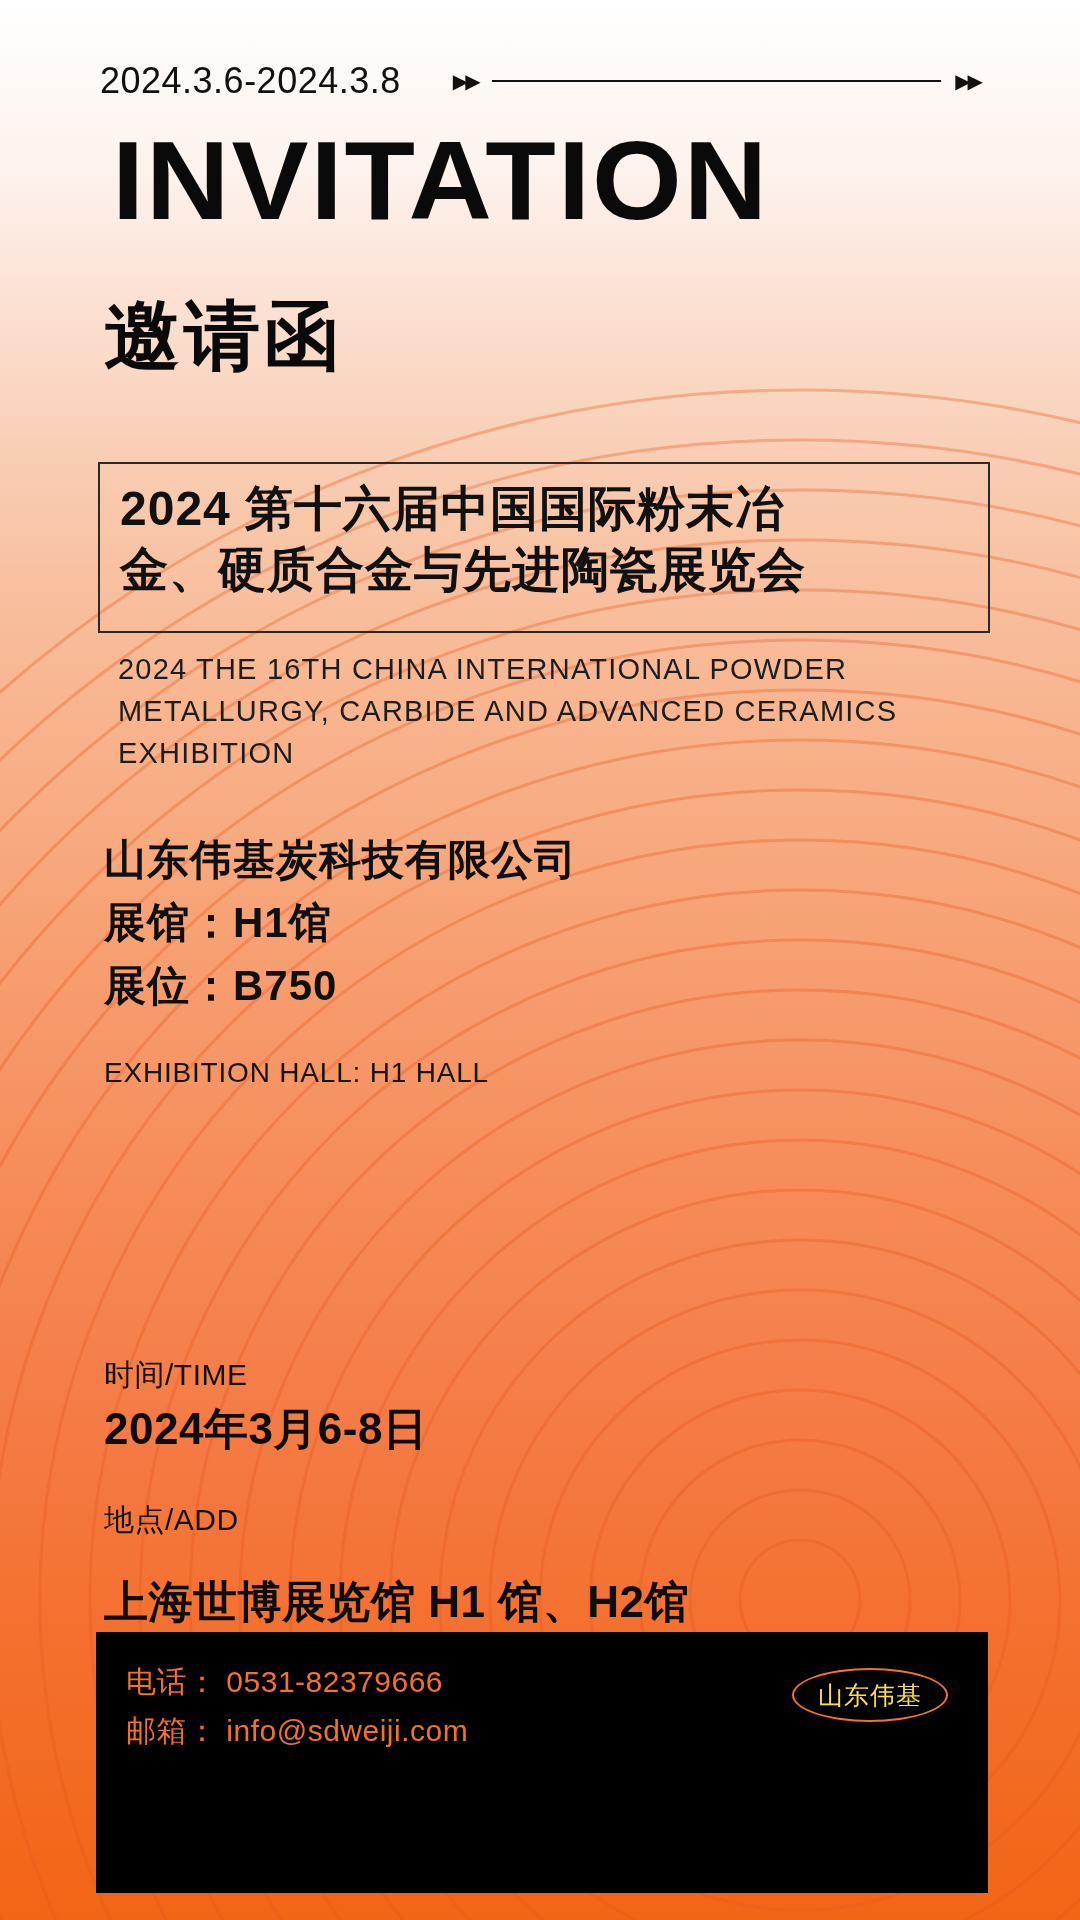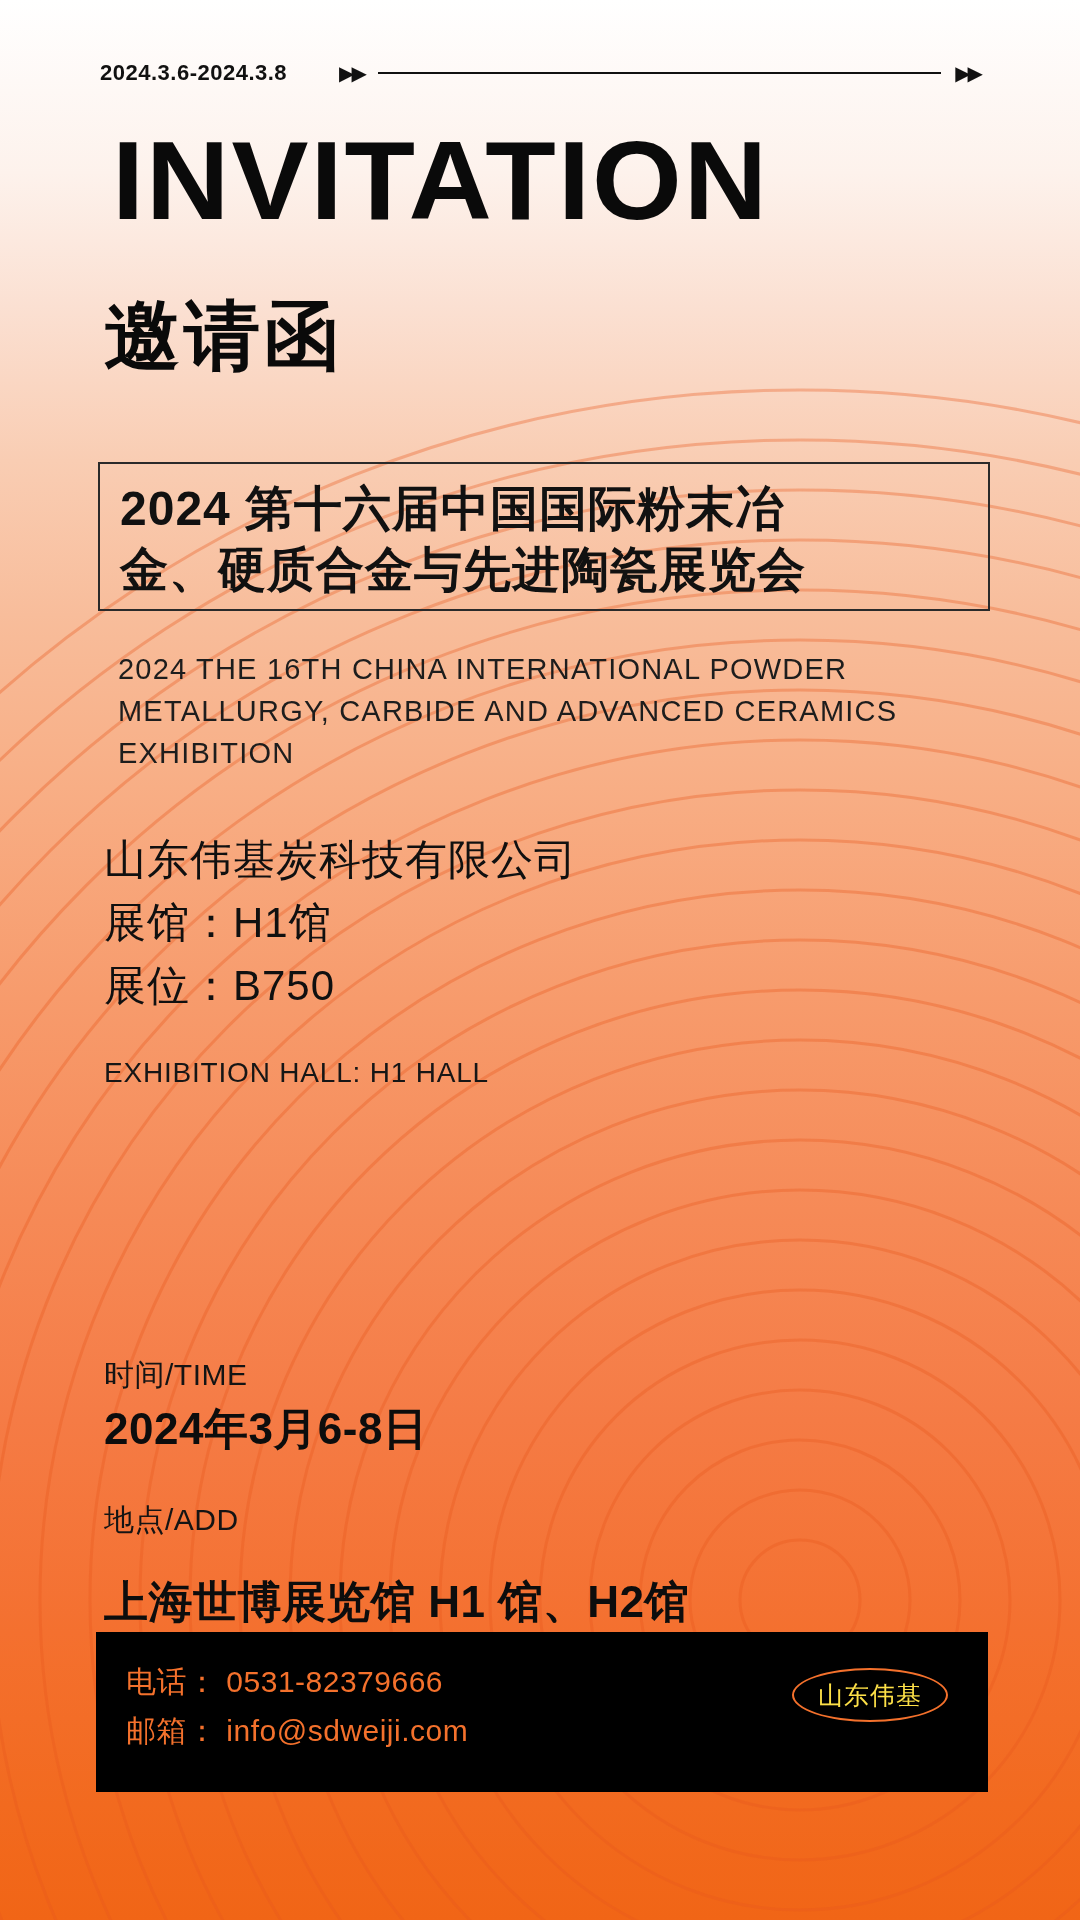--- a/index.html
+++ b/index.html
@@ -55,25 +55,24 @@
   
   .date-row {
     position: absolute;
     left: 100px;
     top: 60px;
     width: 880px;
     display: flex;
     align-items: center;
   }
   .date-text {
-    font-size: 22px;
+    font-size: 36px;
     letter-spacing: 0.5px;
     color: #111111;
     white-space: nowrap;
-    font-weight: bold;
   }
   .arrow-line {
     display: flex;
     align-items: center;
     margin-left: 52px;
     flex: 1;
   }
   .arrow-glyph {
     font-size: 20px;
     line-height: 1;
@@ -114,21 +113,21 @@
   }
 
   
   .title-box {
     position: absolute;
     left: 98px;
     top: 462px;
     width: 892px;
     box-sizing: border-box;
     border: 2px solid #2a2a2a;
-    padding: 14px 20px 8px 20px;
+    padding: 14px 20px 30px 20px;
   }
   .title-line {
     font-size: 48px;
     font-weight: 700;
     letter-spacing: 1px;
     color: #111111;
     line-height: 1.28;
     white-space: nowrap;
   }
 
@@ -142,21 +141,21 @@
     color: #1d1d1d;
     line-height: 1.45;
   }
 
   
   .company-cn {
     position: absolute;
     left: 104px;
     top: 828px;
     font-size: 42px;
-    font-weight: 400;
+    font-weight: 700;
     color: #101010;
     line-height: 1.5;
     letter-spacing: 1px;
   }
   .company-en {
     position: absolute;
     left: 104px;
     top: 1052px;
     font-size: 28px;
     letter-spacing: 0.8px;
@@ -200,21 +199,21 @@
     letter-spacing: 0.5px;
     margin-top: 28px;
   }
 
   
   .footer {
     position: absolute;
     left: 96px;
     top: 1632px;
     width: 892px;
-    height: 160px;
+    height: 261px;
     background: #000000;
     box-sizing: border-box;
     padding: 26px 30px;
   }
   .footer-line {
     font-size: 30px;
     color: #f4712c;
     line-height: 1.62;
     letter-spacing: 0.5px;
     white-space: nowrap;

